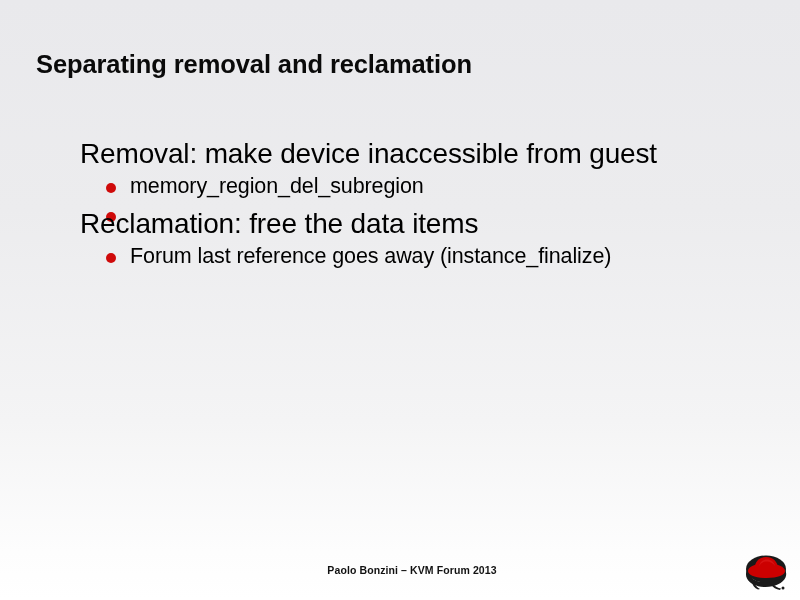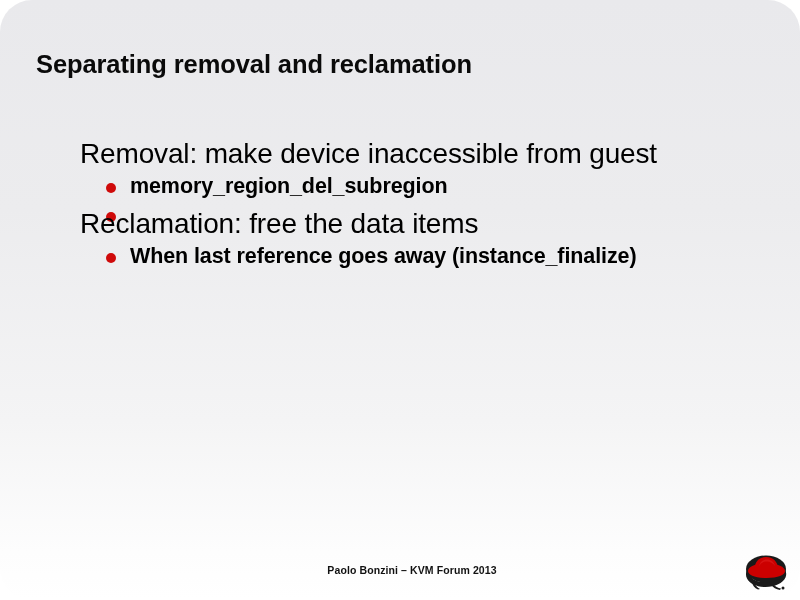--- a/index.html
+++ b/index.html
@@ -13,21 +13,20 @@
     font-family: "Liberation Sans", sans-serif;
     background: #ffffff;
   }
   .slide {
     position: relative;
     width: 800px;
     height: 600px;
     box-sizing: border-box;
     background: linear-gradient(to bottom, #e9e9ec 0%, #ececee 35%, #f4f4f5 70%, #fdfdfd 92%, #ffffff 100%);
     overflow: hidden;
-    border-radius: 32px;
   }
   .slide-title {
     position: absolute;
     left: 36px;
     top: 50px;
     width: 730px;
     font-size: 25.5px;
     font-weight: bold;
     color: #0a0a0a;
     letter-spacing: -0.1px;
@@ -42,21 +41,20 @@
   }
   ul.lvl1 {
     list-style: none;
     margin: 0;
     padding: 0;
   }
   ul.lvl2 {
     list-style: none;
     margin: 0;
     padding: 0;
-    font-weight: bold;
   }
   li.l2 {
     position: relative;
     padding-left: 44px;
     margin-left: 50px;
     font-size: 21.5px;
     color: #000000;
     line-height: 1.18;
     margin-top: 4px;
     margin-bottom: 4px;
@@ -120,21 +118,21 @@
       </li>
 
       <li class="group" style="list-style:none;margin-top:9px;">
         <div class="l1" style="position:relative;padding-left:44px;font-size:28px;line-height:1.135;letter-spacing:-0.15px;">
           <span class="dot"></span>
           <span class="txt">Reclamation: free the data items</span>
         </div>
         <ul class="lvl2">
           <li class="l2">
             <span class="dot"></span>
-            <span class="txt">When last reference goes away (instance_finalize)</span>
+            <span class="txt">Forum last reference goes away (instance_finalize)</span>
           </li>
         </ul>
       </li>
 
 
     </ul>
   </div>
 
   <div class="footer">Paolo Bonzini – KVM Forum 2013</div>
 

